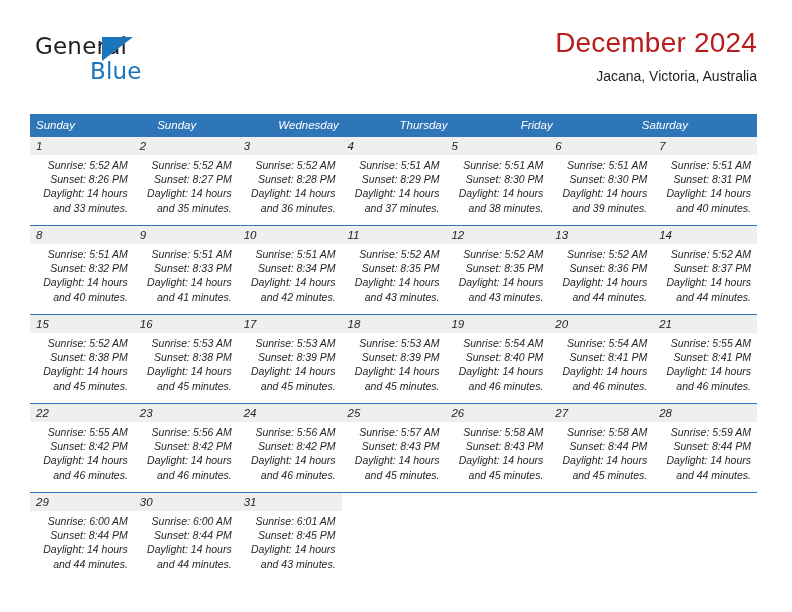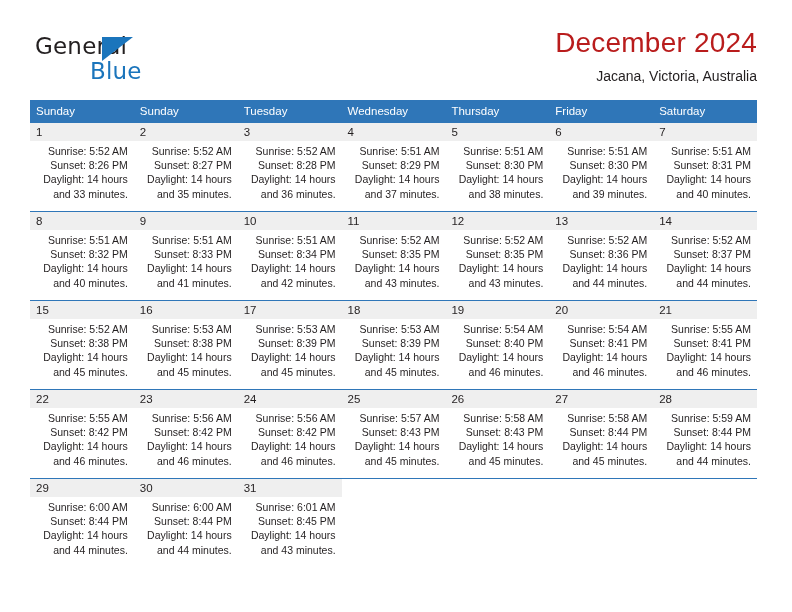--- a/index.html
+++ b/index.html
@@ -81,22 +81,23 @@
     font-size: 14px;
     line-height: 20px;
     margin-top: 6px;
     color: #231f20;
   }
 
   
   .calendar {
     position: absolute;
     left: 30px;
-    top: 100px;
+    top: 114px;
     width: 727px;
+    font-style: italic;
   }
   .weekhead {
     display: flex;
     width: 100%;
     background: #2f76b8;
   }
   .weekhead .wh {
     flex: 1 1 0;
     box-sizing: border-box;
     padding: 4px 0 5px 6px;
@@ -160,21 +161,20 @@
       <div class="cal-subtitle">Jacana, Victoria, Australia</div>
     </div>
 
   </div>
 
   <div class="calendar">
 
     <div class="weekhead">
       <div class="wh">Sunday</div>
       <div class="wh">Sunday</div>
-      <div class="wh">Tuesday</div>
       <div class="wh">Wednesday</div>
       <div class="wh">Thursday</div>
       <div class="wh">Friday</div>
       <div class="wh">Saturday</div>
     </div>
 
     <div class="week first">
       <div class="day">
         <div class="daynum">1</div>
         <div class="dayinfo">

